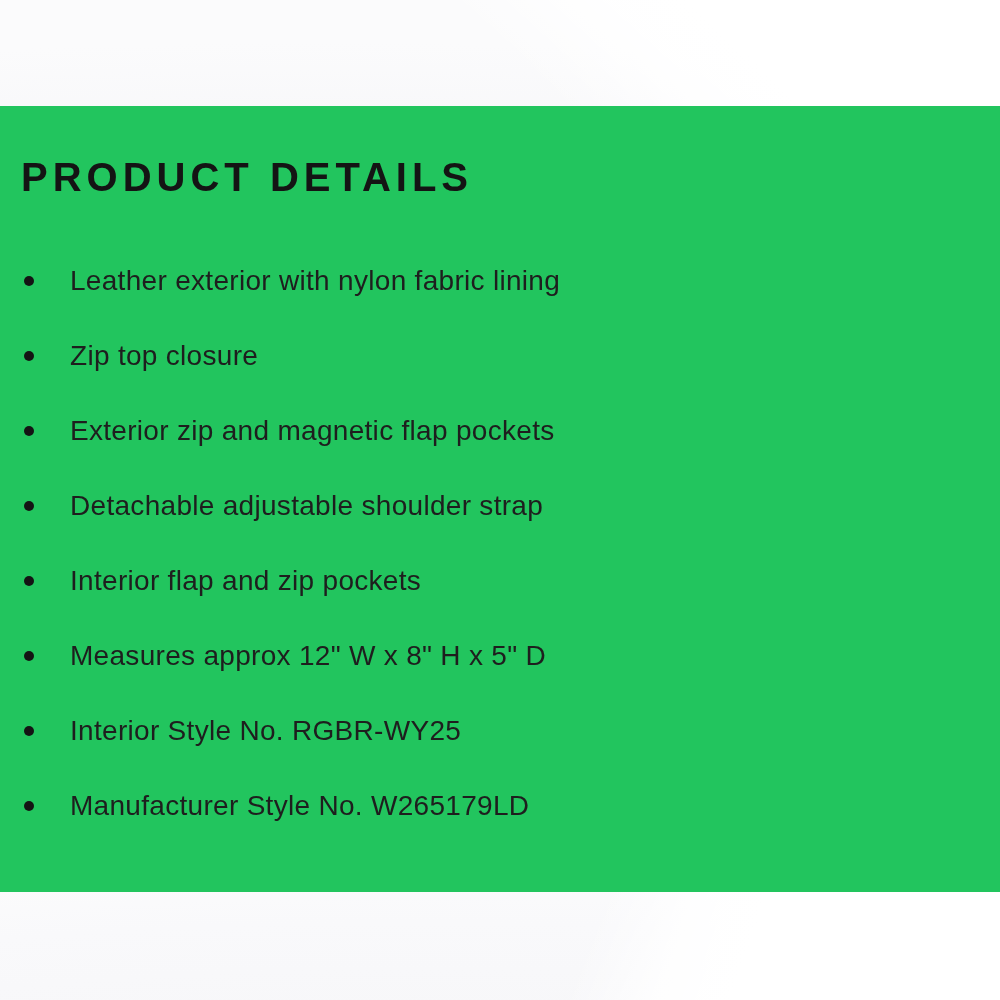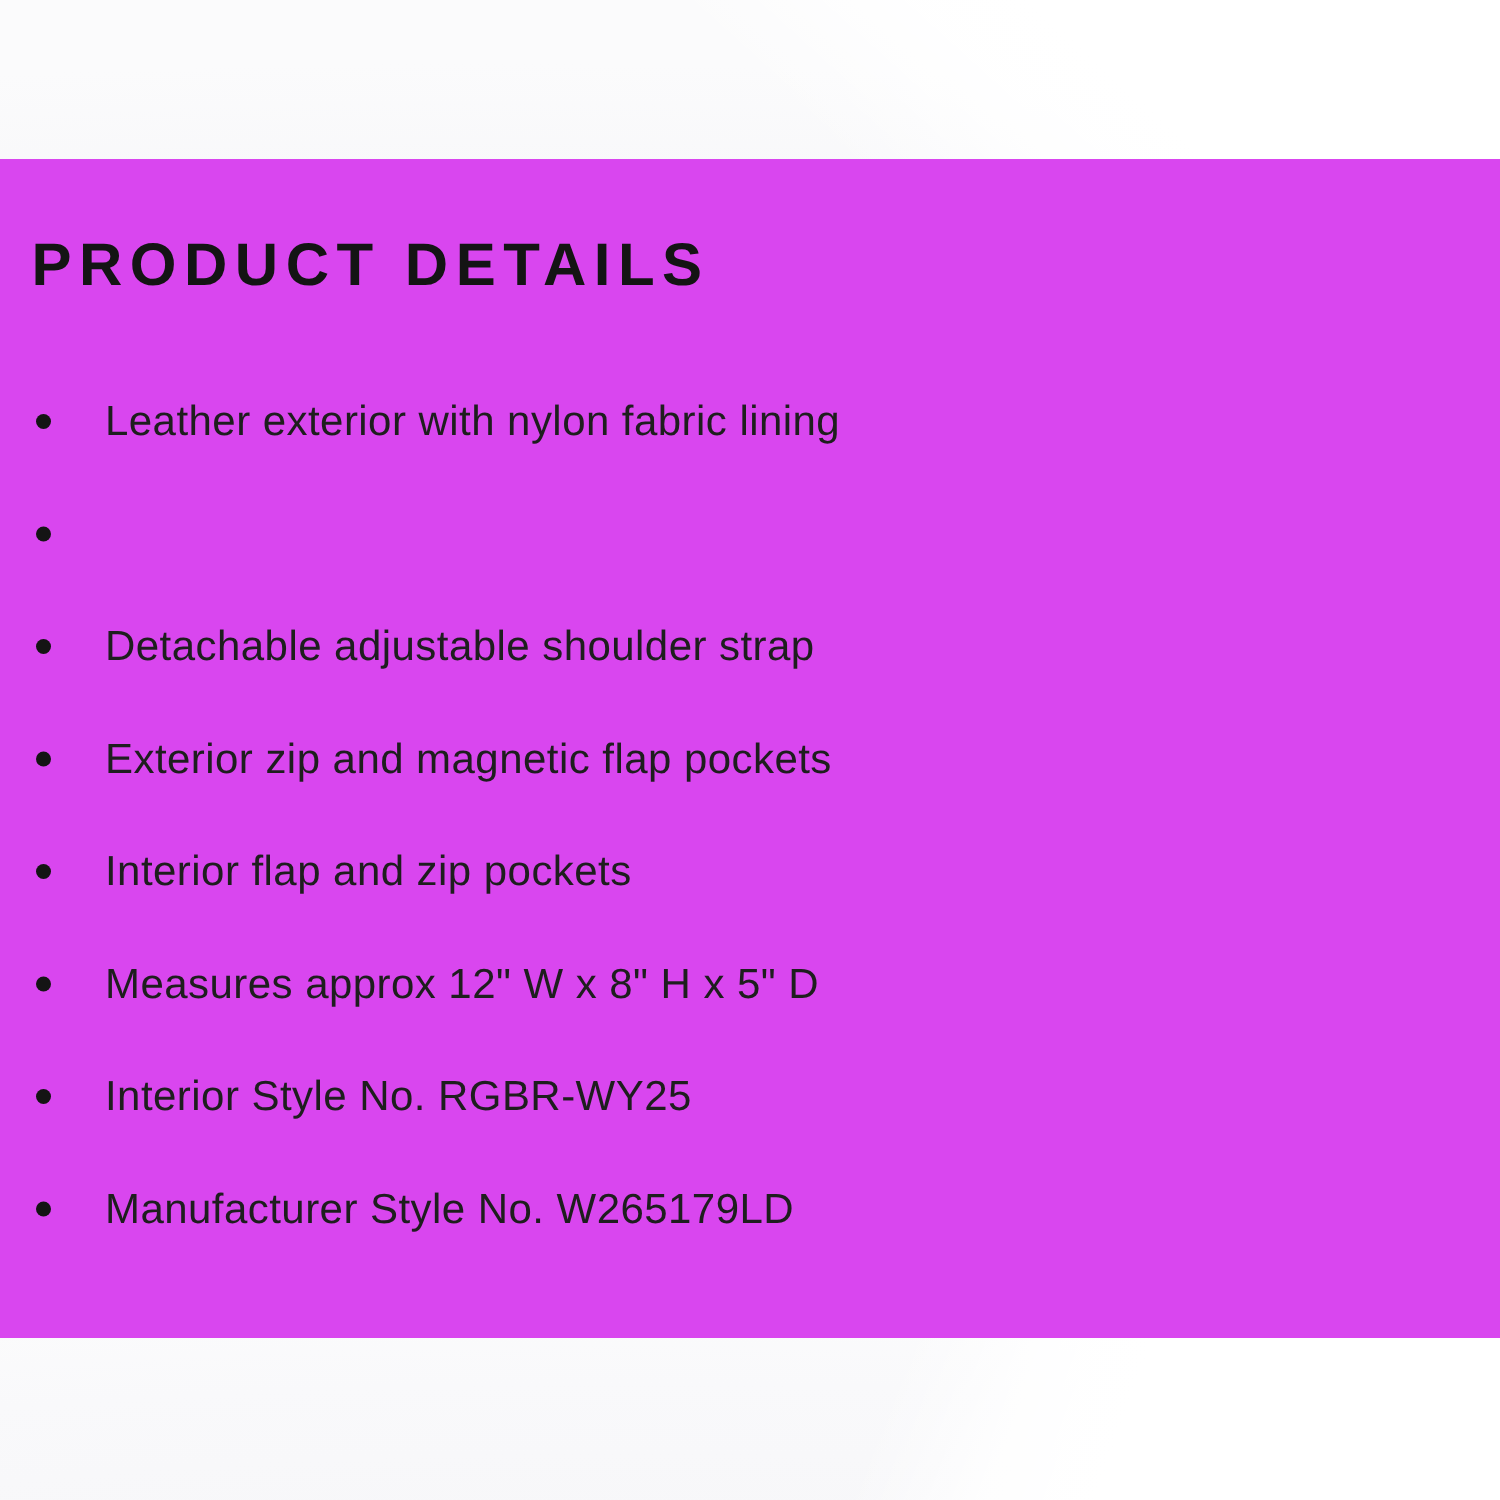--- a/index.html
+++ b/index.html
@@ -4,21 +4,21 @@
 <style>
   html, body {
     margin: 0;
     padding: 0;
     background: #ffffff;
   }
   .canvas {
     position: relative;
     width: 1000px;
     height: 1000px;
-    background: #d946ef;
+    background: #22c55e;
     overflow: hidden;
     font-family: "Liberation Sans", sans-serif;
     color: #1e1e1e;
     text-decoration: underline;
   }
 
   
   .photo-strip {
     position: absolute;
     left: 0;
@@ -91,28 +91,29 @@
   <section>
     <h2 class="section-title">PRODUCT DETAILS</h2>
 
     <ul class="details-list">
       <li>
         <span class="bullet"></span>
         <span class="item-text">Leather exterior with nylon fabric lining</span>
       </li>
       <li>
         <span class="bullet"></span>
+        <span class="item-text">Zip top closure</span>
+      </li>
+      <li>
+        <span class="bullet"></span>
+        <span class="item-text">Exterior zip and magnetic flap pockets</span>
       </li>
       <li>
         <span class="bullet"></span>
         <span class="item-text">Detachable adjustable shoulder strap</span>
-      </li>
-      <li>
-        <span class="bullet"></span>
-        <span class="item-text">Exterior zip and magnetic flap pockets</span>
       </li>
       <li>
         <span class="bullet"></span>
         <span class="item-text">Interior flap and zip pockets</span>
       </li>
       <li>
         <span class="bullet"></span>
         <span class="item-text">Measures approx 12" W x 8" H x 5" D</span>
       </li>
       <li>

